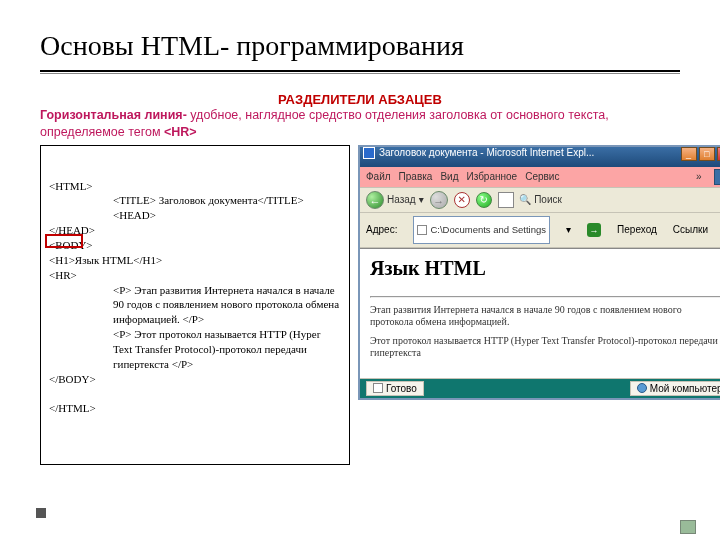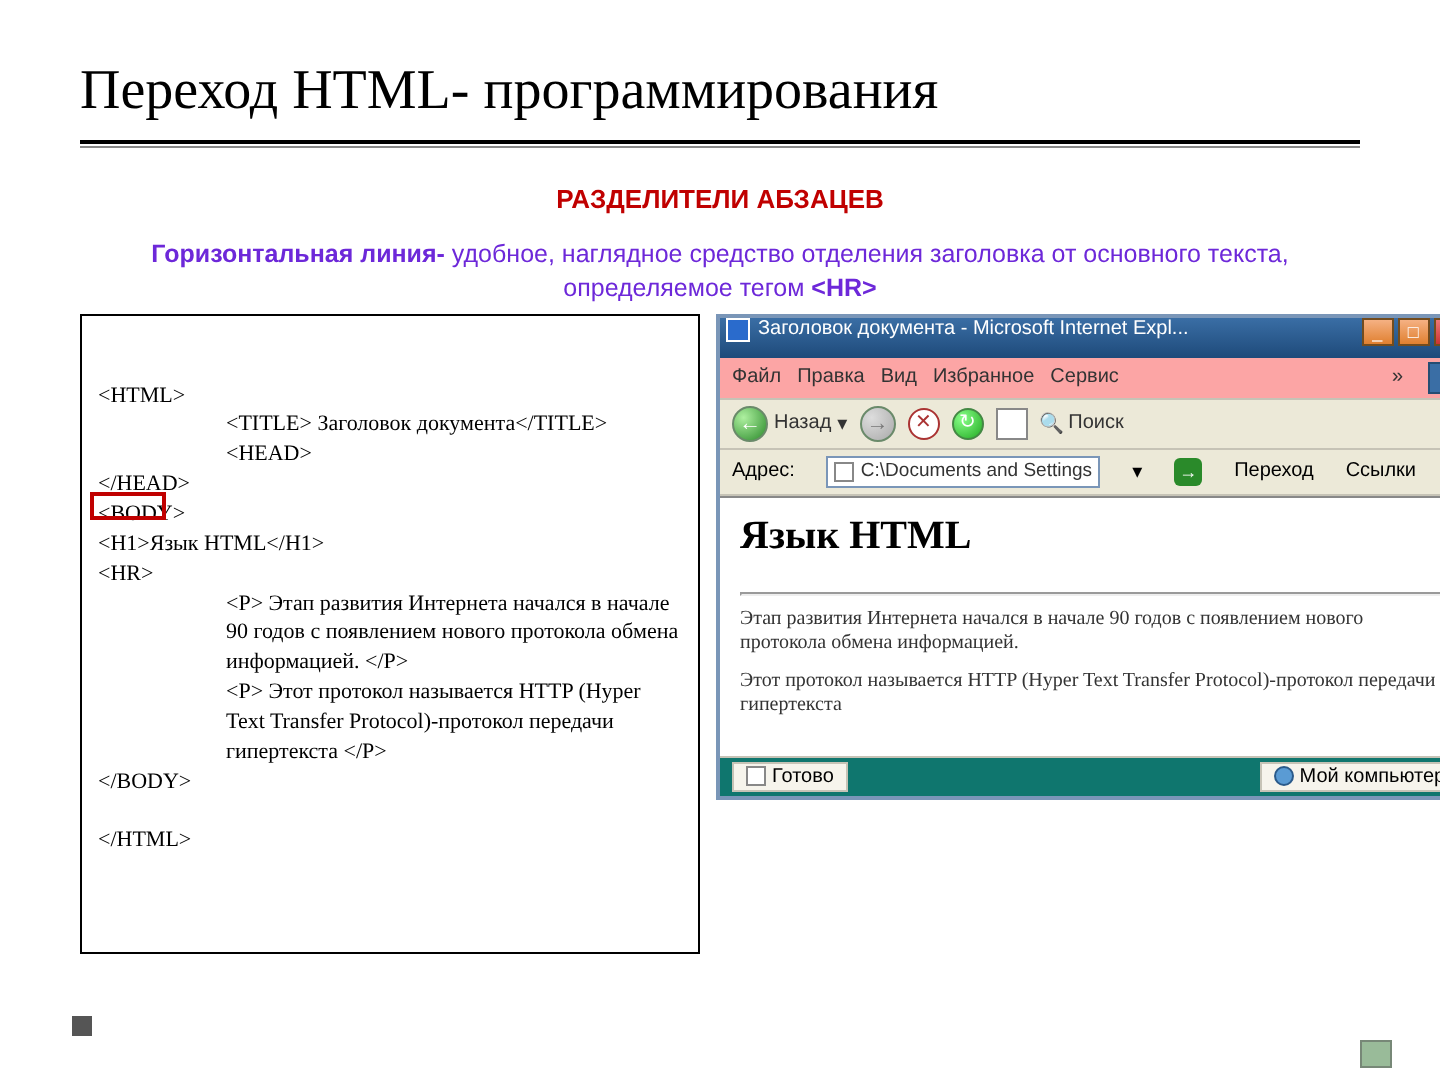--- a/index.html
+++ b/index.html
@@ -26,28 +26,26 @@
     border-top: 2px solid #000;
     border-bottom: 1px solid #888;
     height: 4px;
     margin-bottom: 18px;
   }
   .section-title {
     text-align: center;
     font-weight: bold;
     color: #c00000;
     font-size: 13px;
-    margin-bottom: 12px;
   }
   .body-text {
     font-size: 12.5px;
     line-height: 1.35;
-    color: #6d28d9;
+    color: #be185d;
     margin-bottom: 4px;
-    text-align: center;
   }
   .body-text b { font-weight: bold; }
   .example-label {
     text-align: center;
     font-weight: bold;
     font-size: 12px;
     margin: 4px 0 16px 250px;
   }
   .panels {
     display: flex;
@@ -167,21 +165,21 @@
   }
   .tb-search {
     display:inline-flex;align-items:center;gap:2px;font-size:10px;color:#333;
   }
   .ie-addr {
     display:flex;align-items:center;gap:16px;
     padding:3px 6px;border-bottom:1px solid #c6c3b6;
     background:#ece9d8;font-size:10px;
   }
   .addr-input {
-    flex:1;height:16px;background:#fff;border:1px solid #7a96b8;
+    flex:1;height:28px;background:#fff;border:1px solid #7a96b8;
     font-size:9.5px;padding:1px 3px;color:#333;
     display:flex;align-items:center;gap:3px;overflow:hidden;white-space:nowrap;
   }
   .addr-go {
     width:14px;height:14px;background:#2a8a2a;border-radius:3px;
     display:inline-flex;align-items:center;justify-content:center;color:#fff;font-size:9px;
   }
   .ie-content {
     background:#fff;
     padding:8px 10px;
@@ -223,21 +221,21 @@
     width:10px;height:10px;
     background:#555;
   }
   .file-ic { width:10px;height:10px;background:#fff;border:1px solid #888;display:inline-block;}
   .globe-ic { width:10px;height:10px;border-radius:50%;background:#5a9bd4;border:1px solid #2a5a8a;display:inline-block;}
 </style>
 </head>
 <body>
 
 <div class="slide">
-  <div class="title">Переход HTML- программирования</div>
+  <div class="title">Основы HTML- программирования</div>
   <hr class="title-rule">
 
   <div class="section-title">РАЗДЕЛИТЕЛИ АБЗАЦЕВ</div>
 
   <div class="body-text">
     <b>Горизонтальная линия-</b><span> удобное, наглядное средство отделения заголовка от основного текста, определяемое тегом </span><b>&lt;HR&gt;</b>
   </div>
 
   <div class="panels">
 

